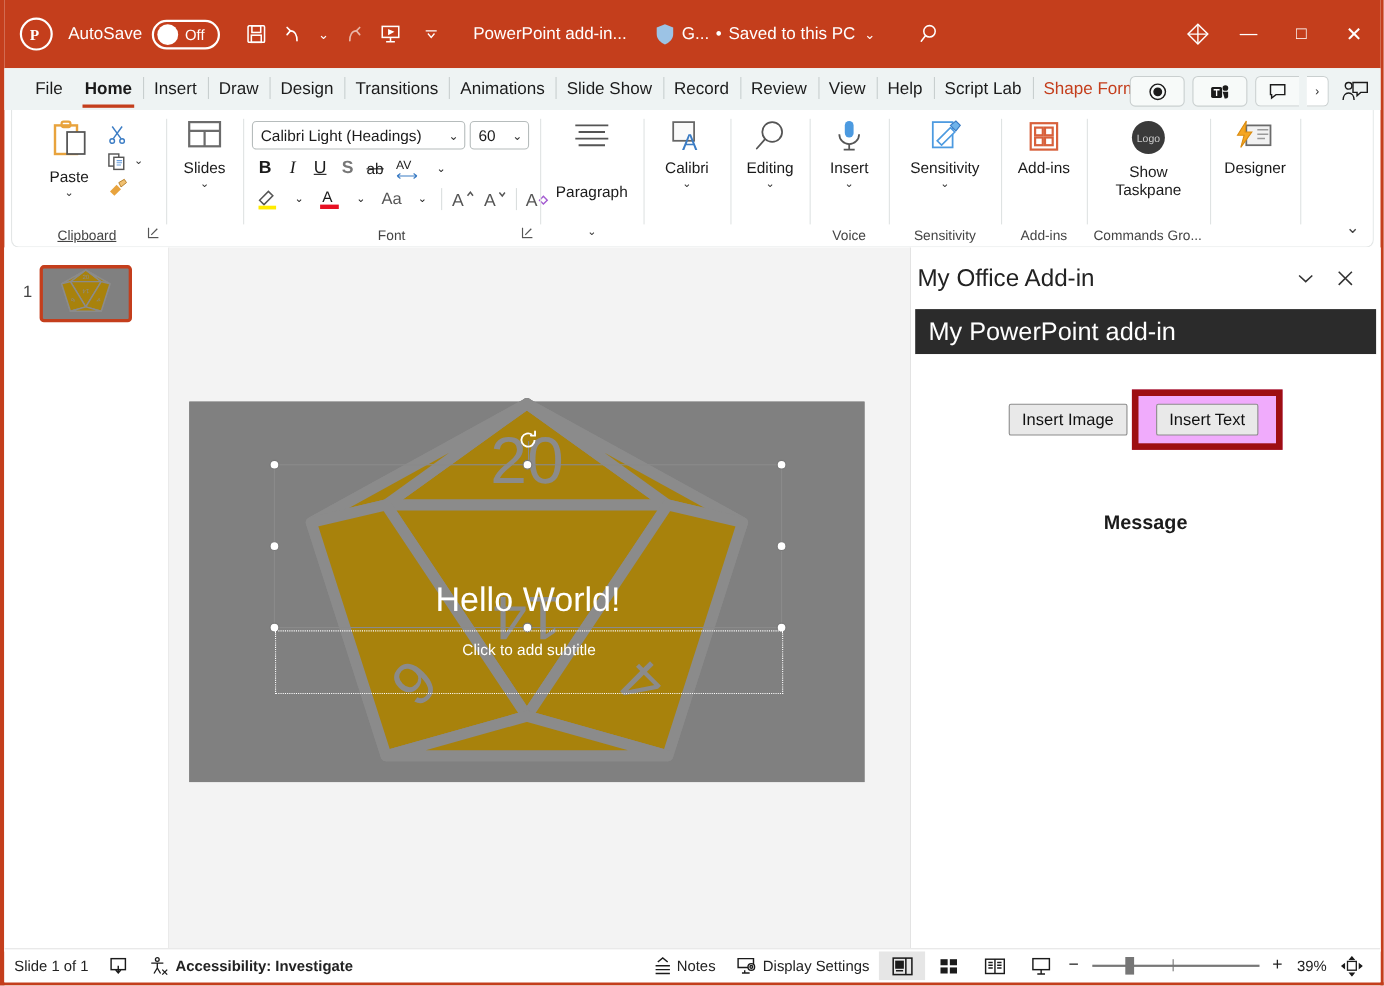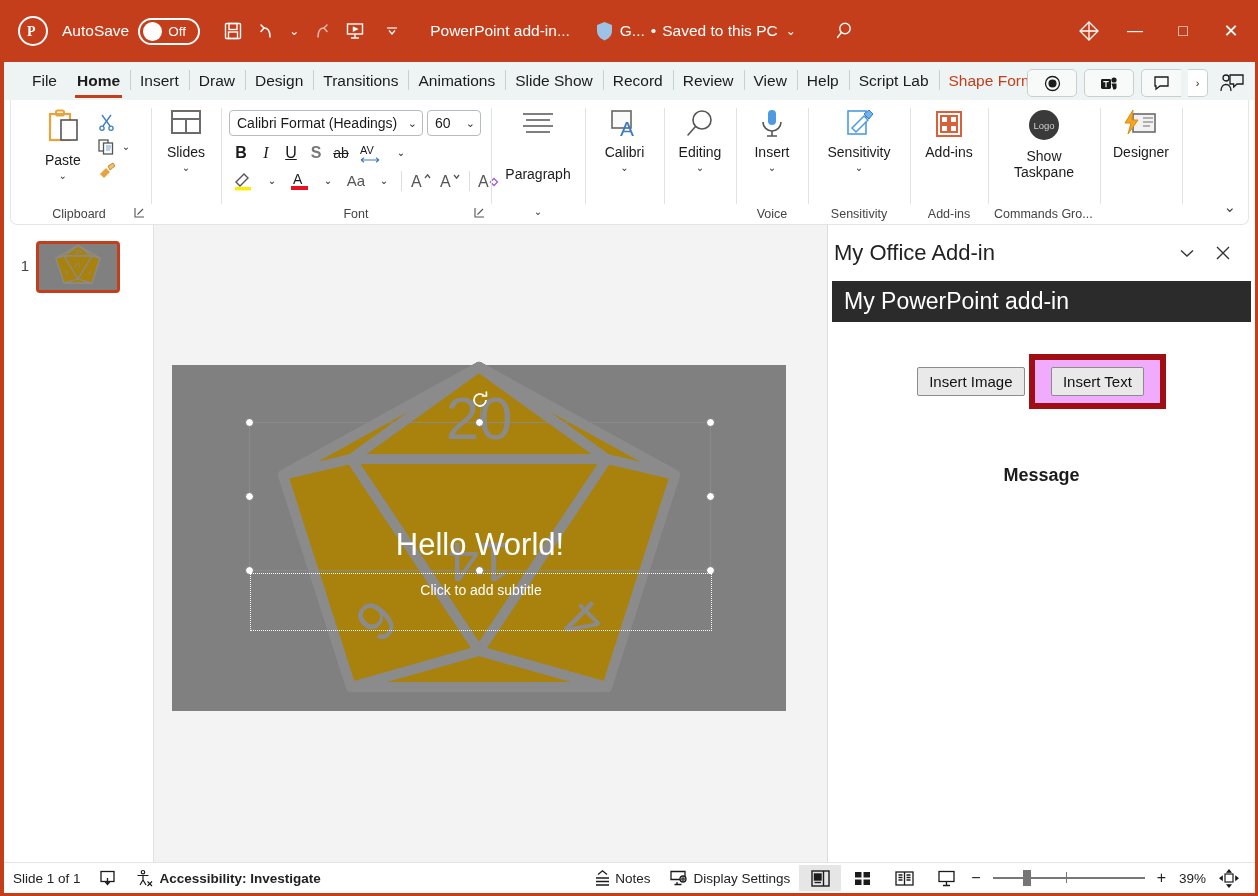--- a/index.html
+++ b/index.html
@@ -289,21 +289,21 @@
             <div style="font-size:10px;color:#333;margin-left:2px;">⌄</div>
           </div>
           <div class="sm-btn">
             <svg width="20" height="19" viewBox="0 0 20 19">
               <path d="M3 13 L9 7 L13 11 L7 17 Z" fill="#e8a33d"></path>
                 <path d="M11 5 L16 2 L18 5 L13 9 Z" fill="#f0c070" stroke="#b07820" stroke-width="0.8"></path>
             </svg>
           </div>
         </div>
       </div>
-      <div class="glabel" style="left:14px;right:18px;">Clipboard</div>
+      <div class="glabel" style="left:14px;right:18px;text-decoration:underline;">Clipboard</div>
       <div class="gexp">
         <svg width="11" height="11" viewBox="0 0 11 11" fill="none" stroke="#555" stroke-width="1.1">
             <path d="M1 1v9h9"></path>
             <path d="M3.5 7.5 L9 2"></path>
           </svg>
       </div>
     </div>
 
     <div class="rgroup" style="width:70px;">
       <div class="big-btn">
@@ -313,21 +313,21 @@
             <path d="M20 11v14" stroke="#6b6b6b" stroke-width="2"></path>
         </svg>
         <div class="lbl">Slides</div>
         <div class="caret">⌄</div>
       </div>
     </div>
 
     <div class="rgroup" style="width:270px;align-items:flex-start;">
       <div class="fontrow1">
         <div class="fontbox" style="width:194px;">
-          <span class="v">Calibri Format (Headings)</span>
+          <span class="v">Calibri Light (Headings)</span>
           <span class="cv">⌄</span>
         </div>
         <div class="fontbox" style="width:54px;">
           <span class="v">60</span>
           <span class="cv">⌄</span>
         </div>
       </div>
       <div class="fontrow">
         <div class="fb" style="font-weight:bold;">B</div>
         <div class="fb" style="font-style:italic;font-family:'Liberation Serif',serif;">I</div>

